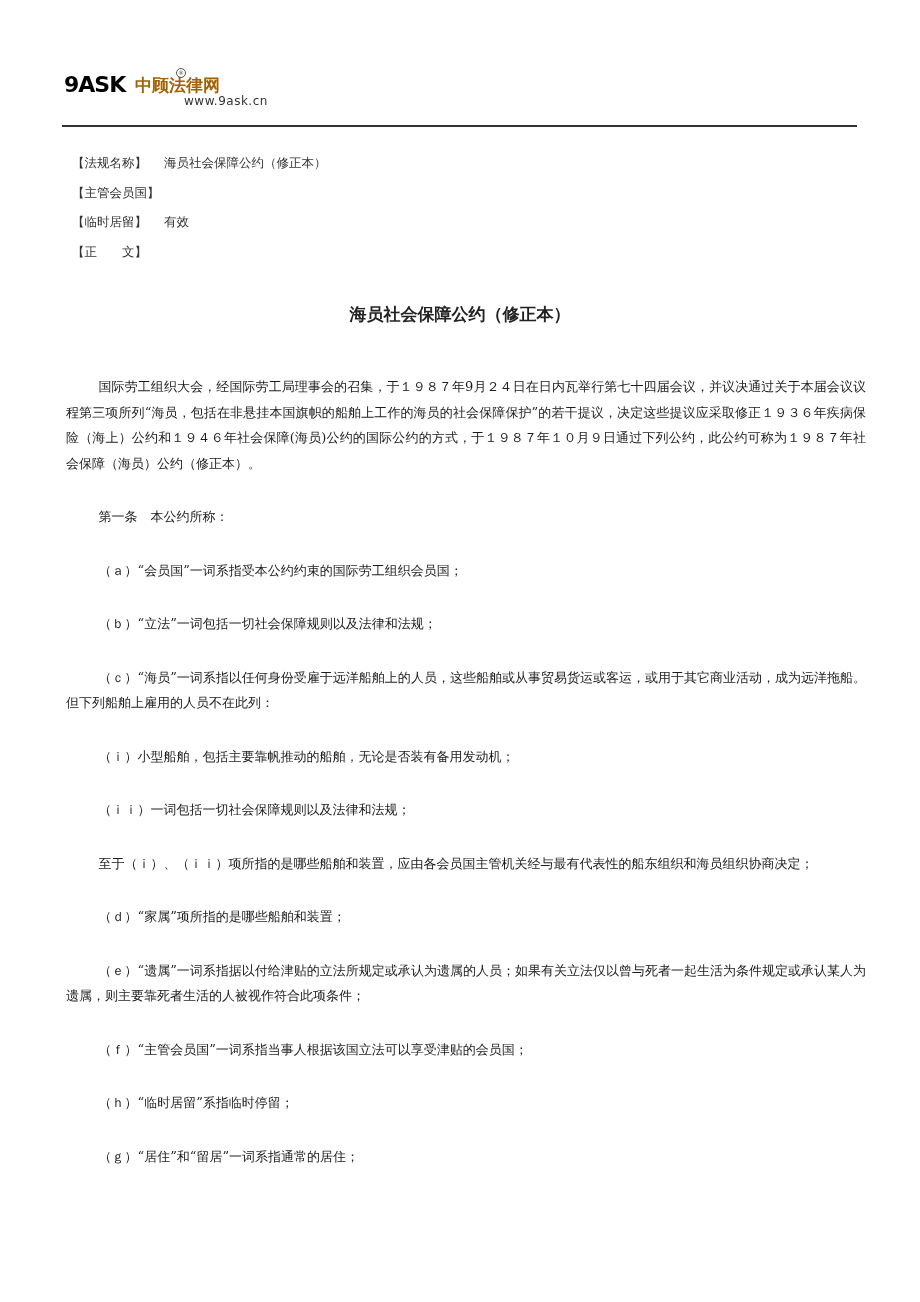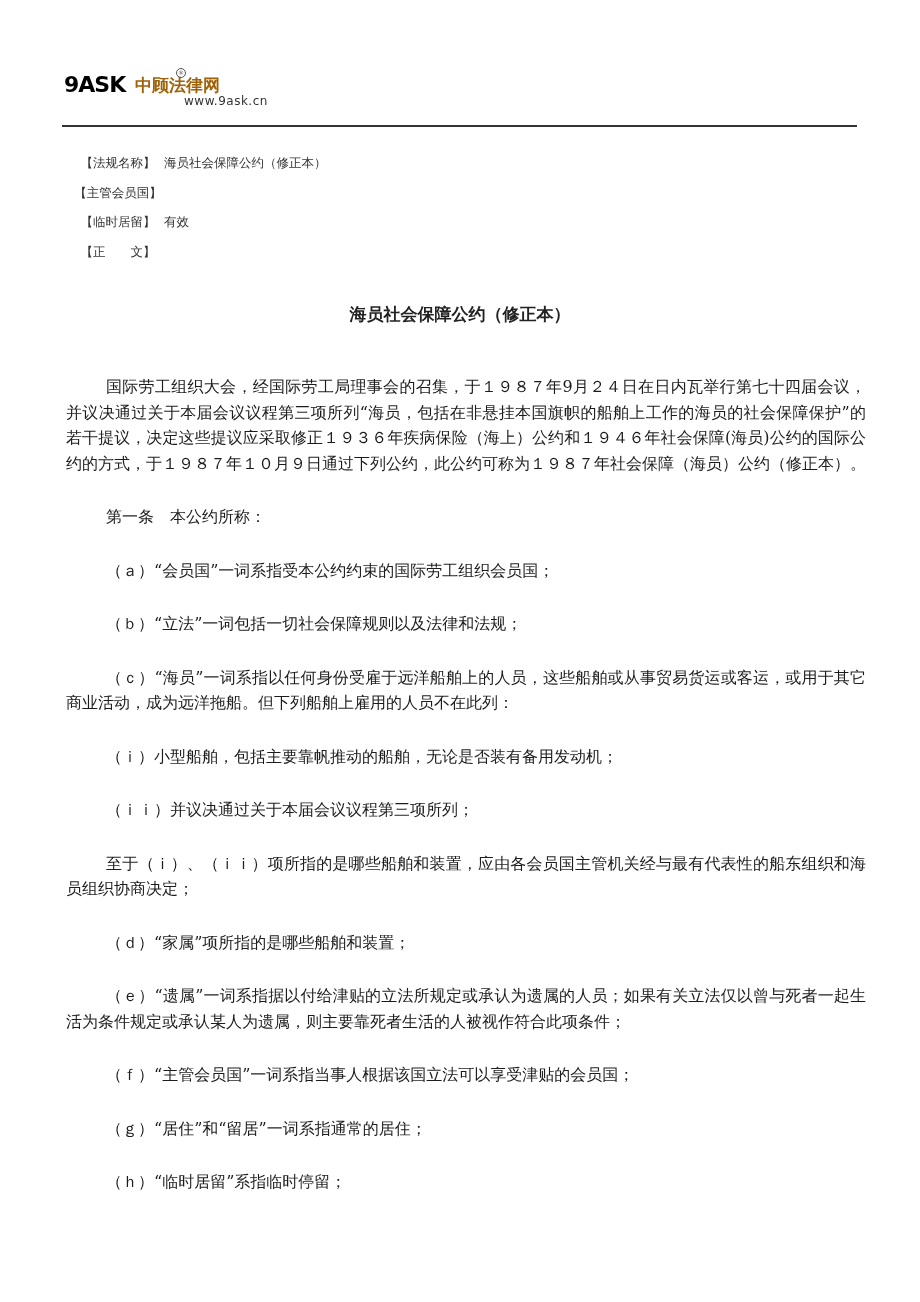--- a/index.html
+++ b/index.html
@@ -85,21 +85,20 @@
       position: absolute;
       left: 72px;
       top: 155px;
       font-size: 12.5px;
       color: #333;
     }
     .meta-row {
       height: 29.5px;
       display: flex;
       align-items: flex-start;
-      text-align: center;
     }
     .meta-label {
       width: 92px;
       white-space: pre;
     }
     .meta-value {
       white-space: pre;
     }
     .doc-title {
       position: absolute;
@@ -110,21 +109,21 @@
       font-family: "DejaVu Sans", "Liberation Sans", sans-serif;
       font-weight: bold;
       font-size: 17px;
       color: #222;
     }
     .body-text {
       position: absolute;
       left: 66px;
       top: 374px;
       width: 800px;
-      font-size: 16px;
+      font-size: 13px;
       line-height: 25.5px;
       color: #1c1c1c;
     }
     .para {
       margin: 0 0 28px 0;
       text-indent: 2.5em;
       text-align: justify;
     }
   </style>
 </head>
@@ -161,20 +160,20 @@
 
 <div class="doc-title">海员社会保障公约（修正本）</div>
 
 <div class="body-text">
   <p class="para">国际劳工组织大会，经国际劳工局理事会的召集，于１９８７年9月２４日在日内瓦举行第七十四届会议，并议决通过关于本届会议议程第三项所列“海员，包括在非悬挂本国旗帜的船舶上工作的海员的社会保障保护”的若干提议，决定这些提议应采取修正１９３６年疾病保险（海上）公约和１９４６年社会保障(海员)公约的国际公约的方式，于１９８７年１０月９日通过下列公约，此公约可称为１９８７年社会保障（海员）公约（修正本）。</p>
   <p class="para">第一条　本公约所称：</p>
   <p class="para">（ａ）“会员国”一词系指受本公约约束的国际劳工组织会员国；</p>
   <p class="para">（ｂ）“立法”一词包括一切社会保障规则以及法律和法规；</p>
   <p class="para">（ｃ）“海员”一词系指以任何身份受雇于远洋船舶上的人员，这些船舶或从事贸易货运或客运，或用于其它商业活动，成为远洋拖船。但下列船舶上雇用的人员不在此列：</p>
   <p class="para">（ｉ）小型船舶，包括主要靠帆推动的船舶，无论是否装有备用发动机；</p>
-  <p class="para">（ｉｉ）并议决通过关于本届会议议程第三项所列；</p>
+  <p class="para">（ｉｉ）一词包括一切社会保障规则以及法律和法规；</p>
   <p class="para">至于（ｉ）、（ｉｉ）项所指的是哪些船舶和装置，应由各会员国主管机关经与最有代表性的船东组织和海员组织协商决定；</p>
   <p class="para">（ｄ）“家属”项所指的是哪些船舶和装置；</p>
   <p class="para">（ｅ）“遗属”一词系指据以付给津贴的立法所规定或承认为遗属的人员；如果有关立法仅以曾与死者一起生活为条件规定或承认某人为遗属，则主要靠死者生活的人被视作符合此项条件；</p>
   <p class="para">（ｆ）“主管会员国”一词系指当事人根据该国立法可以享受津贴的会员国；</p>
+  <p class="para">（ｈ）“临时居留”系指临时停留；</p>
   <p class="para">（ｇ）“居住”和“留居”一词系指通常的居住；</p>
-  <p class="para">（ｈ）“临时居留”系指临时停留；</p>
 </div>
 
 </body></html>

